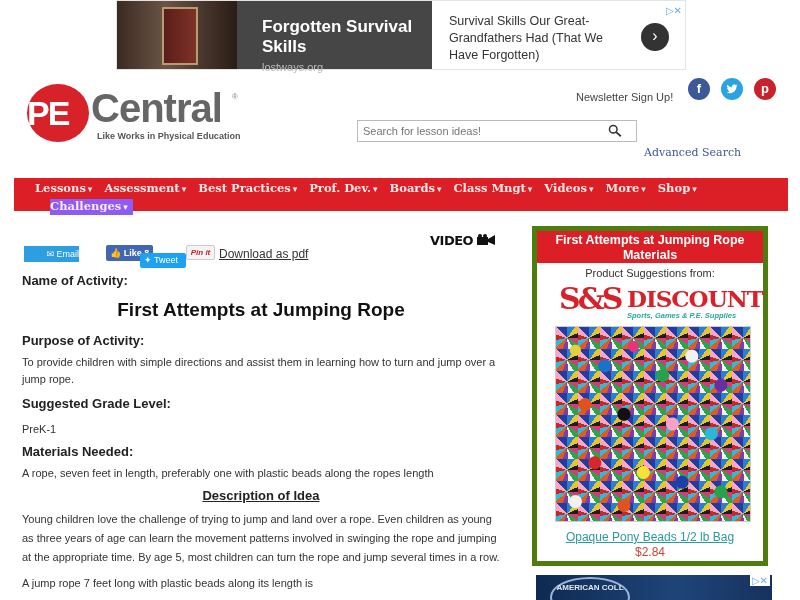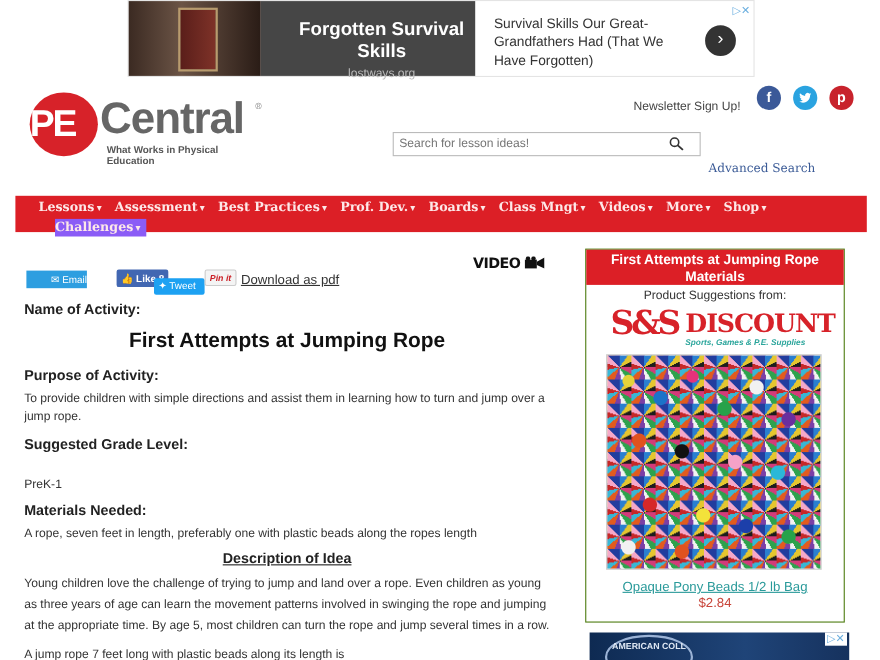--- a/index.html
+++ b/index.html
@@ -3,21 +3,21 @@
 <meta charset="utf-8">
 <style>
   * { box-sizing: border-box; margin: 0; padding: 0; }
   html, body { width: 800px; height: 600px; overflow: hidden; background: #fff; }
   body { font-family: "Liberation Sans", sans-serif; color: #222; position: relative; }
 
   
   .top-ad { position: absolute; left: 116px; top: 0; width: 570px; height: 70px; display: flex; border: 1px solid #e4e4e4; }
   .top-ad .ad-img { width: 120px; height: 100%; background: linear-gradient(90deg, #3b2a22 0%, #6b5446 40%, #2a1c16 100%); position: relative; }
   .top-ad .ad-img .book { position: absolute; left: 45px; top: 6px; width: 36px; height: 58px; background: linear-gradient(90deg, #5a1e1a, #7e3228); border: 2px solid #b89b6e; }
-  .top-ad .ad-dark { width: 195px; height: 100%; background: #464646; padding: 16px 0 0 25px; text-align: center; }
+  .top-ad .ad-dark { width: 195px; height: 100%; background: #464646; padding: 16px 0 0 25px; }
   .top-ad .ad-title { color: #fff; font-weight: bold; font-size: 17px; }
   .top-ad .ad-url { color: #bbb; font-size: 11px; margin-top: 4px; }
   .top-ad .ad-white { flex: 1; padding: 12px 0 0 17px; font-size: 12.5px; line-height: 17px; color: #333; position: relative; }
   .top-ad .ad-arrow { position: absolute; right: 16px; top: 22px; width: 28px; height: 28px; border-radius: 50%; background: #333; color: #fff; font-size: 16px; line-height: 26px; text-align: center; }
   .top-ad .ad-choice { position: absolute; right: 3px; top: 1px; font-size: 10px; color: #6aaedf; }
 
   
   .logo { position: absolute; left: 27px; top: 84px; width: 215px; height: 60px; }
   .logo .circle { position: absolute; left: 0; top: 0; width: 62px; height: 58px; border-radius: 50%; background: #d72229; color: #fff; font-weight: bold; font-size: 34px; line-height: 58px; text-align: left; letter-spacing: -2px; }
   .logo .central { position: absolute; left: 64px; top: 2px; font-size: 40px; font-weight: bold; color: #666; letter-spacing: -1px; }
@@ -51,21 +51,21 @@
   .video-label { position: absolute; left: 430px; top: 233px; font-size: 13px; font-weight: bold; letter-spacing: -0.5px; color: #111; font-family: "DejaVu Sans", sans-serif; }
 
   
   .content { position: absolute; left: 22px; top: 273px; width: 478px; }
   .lbl { font-weight: bold; font-size: 13px; color: #222; }
   .title { font-weight: bold; font-size: 19px; color: #111; margin-top: 11px; text-align: center; }
   .txt { font-size: 11px; color: #333; line-height: 17px; }
   .desc-head { font-weight: bold; font-size: 13px; text-decoration: underline; text-align: center; }
 
   
-  .widget { position: absolute; left: 532px; top: 226px; width: 236px; height: 340px; border: 1px solid #4d7c0f; }
+  .widget { position: absolute; left: 532px; top: 226px; width: 236px; height: 340px; border: 5px solid #4d7c0f; }
   .widget-head { background: #dc1f26; color: #fff; font-weight: bold; font-size: 12.5px; text-align: center; line-height: 15px; padding: 2px 4px 2px; height: 32px; }
   .widget .from { text-align: center; font-size: 11px; color: #333; margin-top: 4px; }
   .sns { position: relative; height: 40px; margin-top: 2px; }
   .sns .ss { position: absolute; left: 22px; top: 0; font-family: "DejaVu Serif", serif; font-weight: bold; font-size: 30px; color: #d72229; letter-spacing: -3px; }
   .sns .disc { position: absolute; left: 90px; top: 4px; font-family: "DejaVu Serif", serif; font-weight: bold; font-size: 23px; color: #d72229; letter-spacing: -1px; }
   .sns .sub { position: absolute; left: 90px; top: 30px; font-size: 7.5px; font-style: italic; color: #2aa59b; font-weight: bold; }
   .beads { position: absolute; left: 18px; top: 95px; width: 196px; height: 196px; border: 1px solid #ccc;
     background:
       radial-gradient(circle at 10% 12%, #e3d33a 5px, transparent 6px),
       radial-gradient(circle at 25% 20%, #1b73c9 6px, transparent 7px),
@@ -108,21 +108,21 @@
     <div style="width:175px">Survival Skills Our Great-Grandfathers Had (That We Have Forgotten)</div>
     <div class="ad-arrow">›</div>
     <div class="ad-choice">▷✕</div>
   </div>
 </div>
 
 <div class="logo">
   <div class="circle">PE</div>
   <div class="central">Central</div>
   <div class="reg">®</div>
-  <div class="tag">What Works in Physical Education</div>
+  <div class="tag">Like Works in Physical Education</div>
 </div>
 
 <div class="newsletter">Newsletter Sign Up!</div>
 <div class="social fb">f</div>
 <div class="social tw">
   <svg width="12" height="12" viewBox="0 0 24 24" style="margin-top:5px">
       <path fill="#fff" d="M23 5c-.8.4-1.7.6-2.6.7.9-.6 1.6-1.4 2-2.5-.9.5-1.9.9-2.9 1.1A4.5 4.5 0 0 0 11.8 8.4 12.8 12.8 0 0 1 2.5 3.7a4.5 4.5 0 0 0 1.4 6c-.7 0-1.4-.2-2-.6 0 2.2 1.6 4 3.6 4.4-.7.2-1.4.2-2 .1.6 1.8 2.2 3.1 4.2 3.1A9 9 0 0 1 1 18.6 12.8 12.8 0 0 0 8 20.6c8.3 0 12.9-6.9 12.9-12.9v-.6c.9-.6 1.6-1.4 2.1-2.1z"></path>
     </svg>
 </div>
 <div class="social pin">p</div>
@@ -167,21 +167,21 @@
       <circle cx="8" cy="2" r="2" fill="#111"></circle>
     </svg>
 </div>
 
 <div class="content">
   <div class="lbl">Name of Activity:</div>
   <div class="title">First Attempts at Jumping Rope</div>
   <div class="lbl" style="margin-top:12px">Purpose of Activity:</div>
   <div class="txt" style="margin-top:6px">To provide children with simple directions and assist them in learning how to turn and jump over a jump rope.</div>
   <div class="lbl" style="margin-top:8px">Suggested Grade Level:</div>
-  <div class="txt" style="margin-top:22px">PreK-1</div>
+  <div class="txt" style="margin-top:10px">PreK-1</div>
   <div class="lbl" style="margin-top:6px">Materials Needed:</div>
   <div class="txt" style="margin-top:6px">A rope, seven feet in length, preferably one with plastic beads along the ropes length</div>
   <div class="desc-head" style="margin-top:6px">Description of Idea</div>
   <div class="txt" style="margin-top:7px;line-height:19px">Young children love the challenge of trying to jump and land over a rope. Even children as young as three years of age can learn the movement patterns involved in swinging the rope and jumping at the appropriate time. By age 5, most children can turn the rope and jump several times in a row.</div>
   <div class="txt" style="margin-top:8px">A jump rope 7 feet long with plastic beads along its length is</div>
 </div>
 
 <div class="widget">
   <div class="widget-head">First Attempts at Jumping Rope Materials</div>
   <div class="from">Product Suggestions from:</div>

